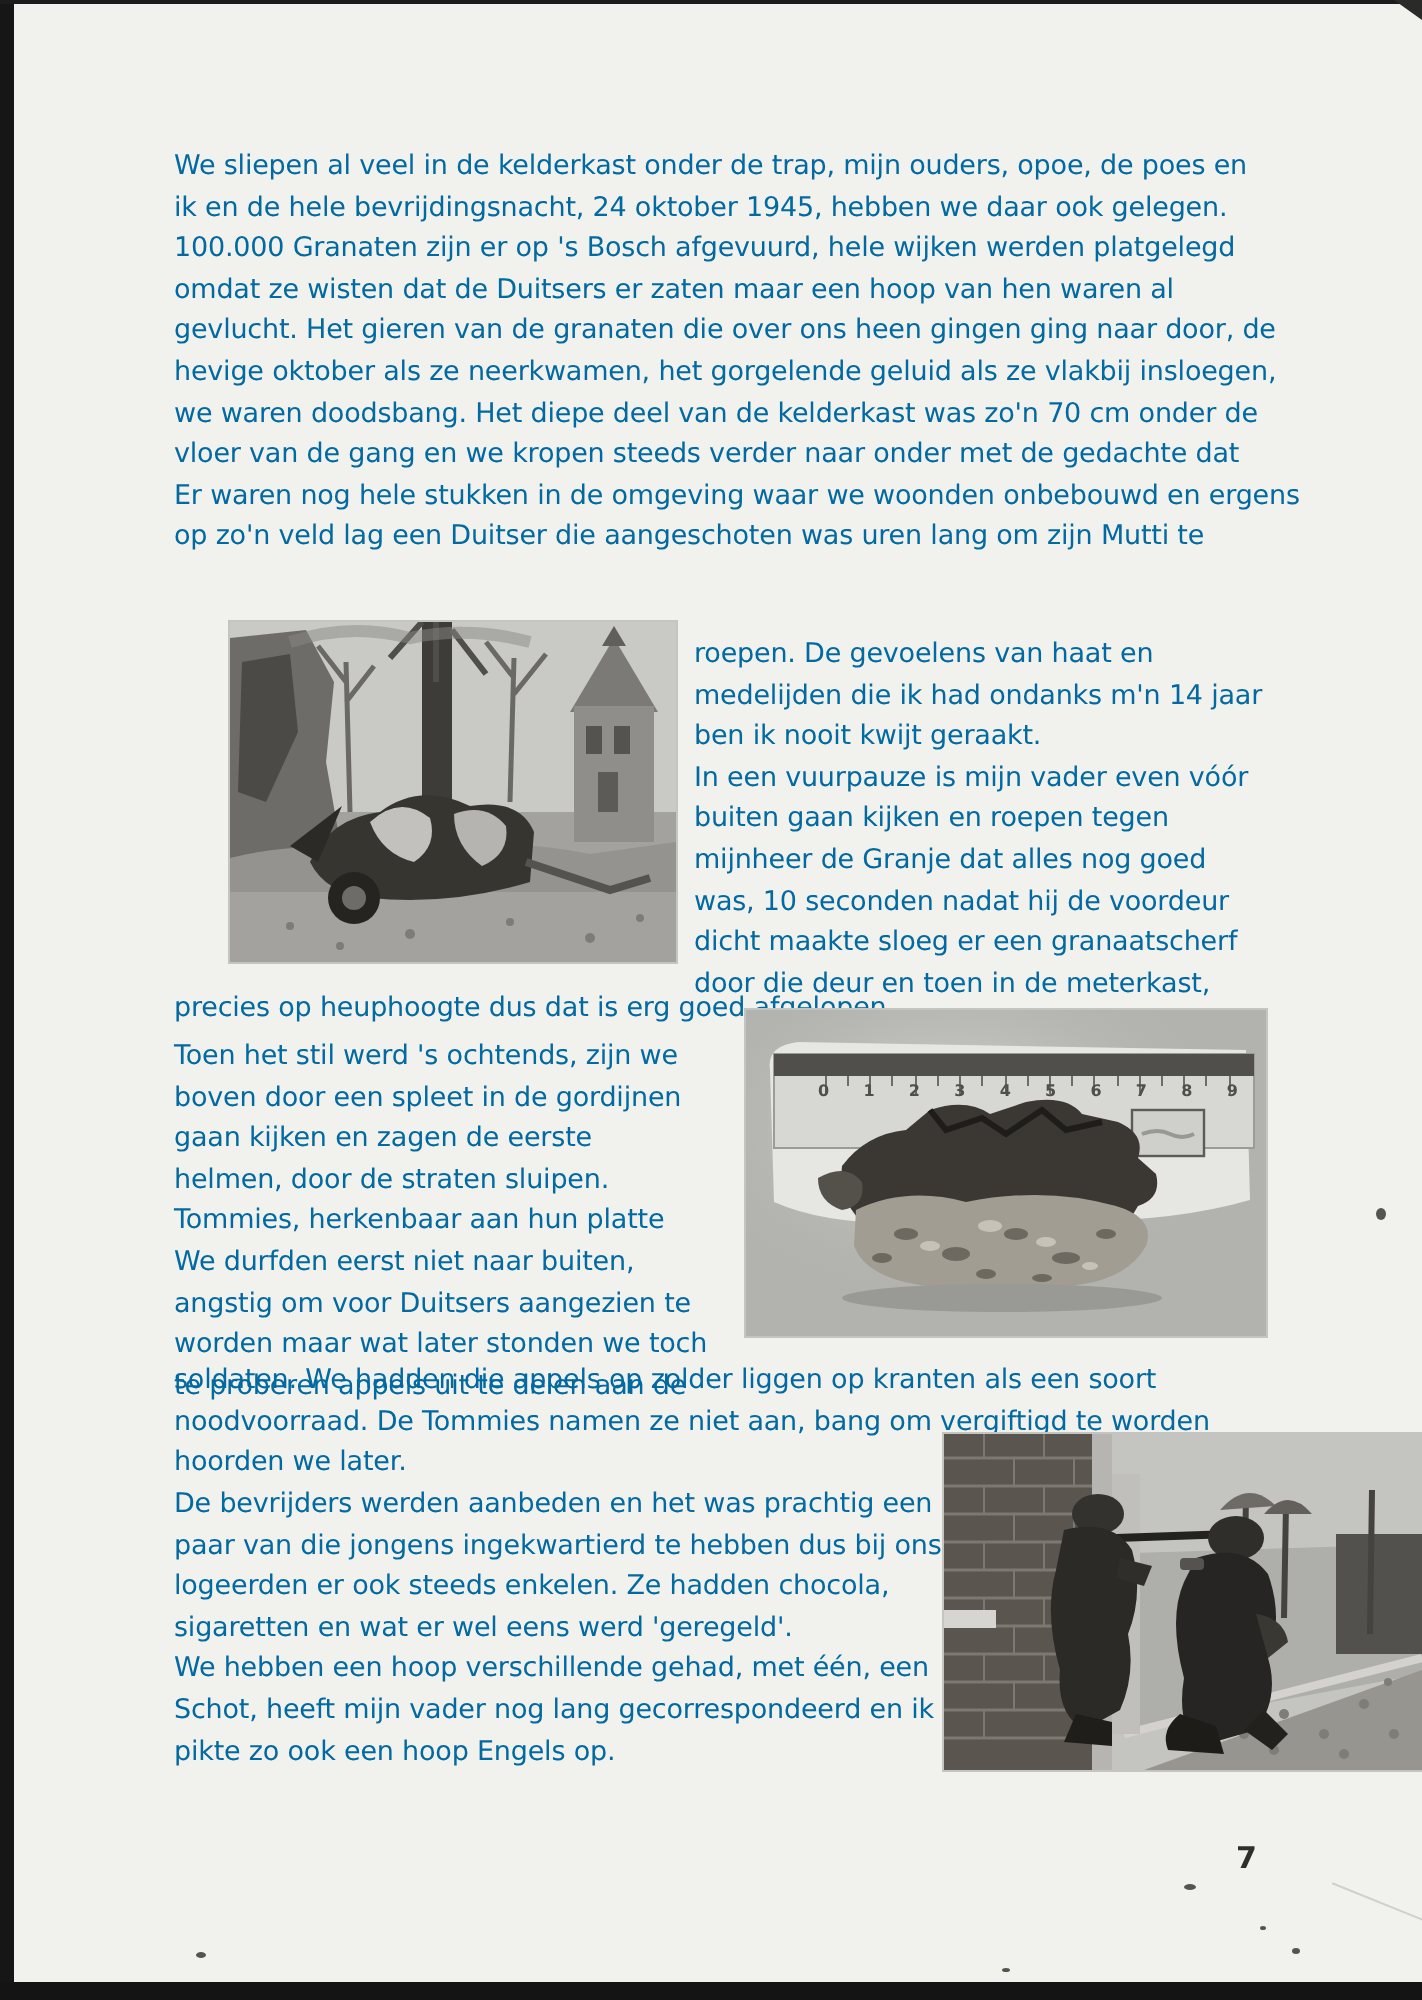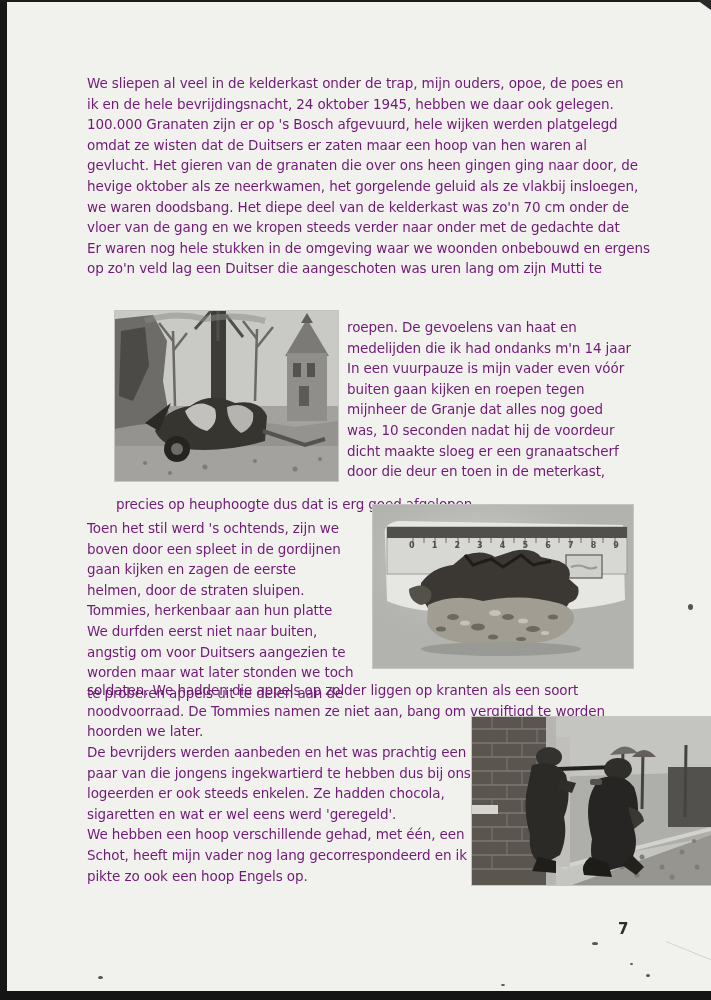--- a/index.html
+++ b/index.html
@@ -14,21 +14,21 @@
   .edge-left{position:absolute;left:0;top:0;width:7px;height:1000px;background:#161616;}
   .edge-top{position:absolute;left:0;top:0;width:711px;height:2px;background:#1c1c1c;}
   .edge-bottom{position:absolute;left:0;top:991px;width:711px;height:9px;background:#141414;}
   .corner-tr{position:absolute;right:0;top:0;width:0;height:0;
     border-top:10px solid #2a2a28;border-left:14px solid transparent;}
   .corner-br-line{position:absolute;left:664px;top:952px;width:58px;height:1px;
     background:#cfd0ca;transform:rotate(22deg);}
   .speck{position:absolute;border-radius:50%;background:#55554f;}
 
   
-  .tblock{position:absolute;color:#701a75;font-size:13.5px;line-height:20.6px;
+  .tblock{position:absolute;color:#0369a1;font-size:13.5px;line-height:20.6px;
     letter-spacing:-0.1px;font-weight:500;}
   .tline{white-space:nowrap;}
 
   
   .photo{position:absolute;box-shadow:0 0 0 1px #c4c5c0;background:#bcbdb9;}
   .photo svg{display:block;}
   .ruler-digits{position:absolute;display:flex;justify-content:space-between;
     font-size:8px;color:#50504b;font-weight:600;}
   .ruler-digits div{line-height:8px;}
 
@@ -61,29 +61,30 @@
       <div class="tline">hevige oktober als ze neerkwamen, het gorgelende geluid als ze vlakbij insloegen,</div>
       <div class="tline">we waren doodsbang. Het diepe deel van de kelderkast was zo'n 70 cm onder de</div>
       <div class="tline">vloer van de gang en we kropen steeds verder naar onder met de gedachte dat</div>
       <div class="tline">Er waren nog hele stukken in de omgeving waar we woonden onbebouwd en ergens</div>
       <div class="tline">op zo'n veld lag een Duitser die aangeschoten was uren lang om zijn Mutti te</div>
     </div>
 
   <div class="tblock" style="left:347px;top:305px;width:290px;margin-top:12px;">
       <div class="tline">roepen. De gevoelens van haat en</div>
       <div class="tline">medelijden die ik had ondanks m'n 14 jaar</div>
+      <div class="tline">ben ik nooit kwijt geraakt.</div>
       <div class="tline">In een vuurpauze is mijn vader even vóór</div>
       <div class="tline">buiten gaan kijken en roepen tegen</div>
       <div class="tline">mijnheer de Granje dat alles nog goed</div>
       <div class="tline">was, 10 seconden nadat hij de voordeur</div>
       <div class="tline">dicht maakte sloeg er een granaatscherf</div>
       <div class="tline">door die deur en toen in de meterkast,</div>
     </div>
 
-  <div class="tblock" style="left:87px;top:494px;width:552px;margin-left:29px;">
+  <div class="tblock" style="left:87px;top:494px;width:552px;">
       <div class="tline">precies op heuphoogte dus dat is erg goed afgelopen.</div>
     </div>
 
   <div class="tblock" style="left:87px;top:508px;width:280px;margin-top:10px;">
       <div class="tline">Toen het stil werd 's ochtends, zijn we</div>
       <div class="tline">boven door een spleet in de gordijnen</div>
       <div class="tline">gaan kijken en zagen de eerste</div>
       <div class="tline">helmen, door de straten sluipen.</div>
       <div class="tline">Tommies, herkenbaar aan hun platte</div>
       <div class="tline">We durfden eerst niet naar buiten,</div>

